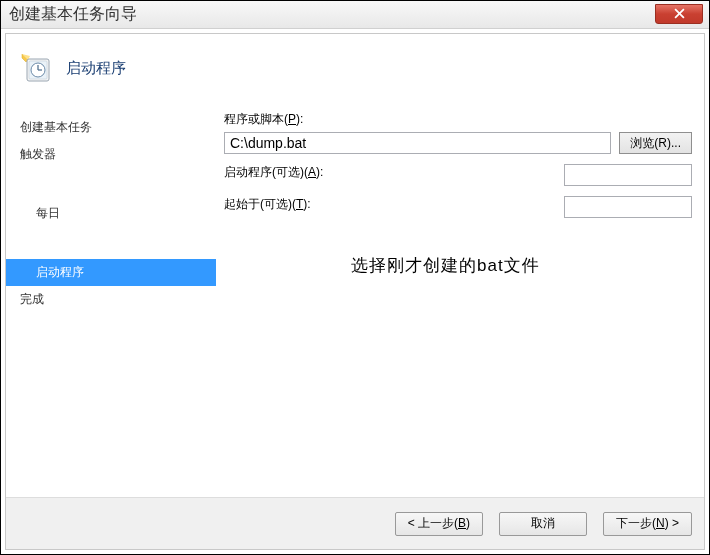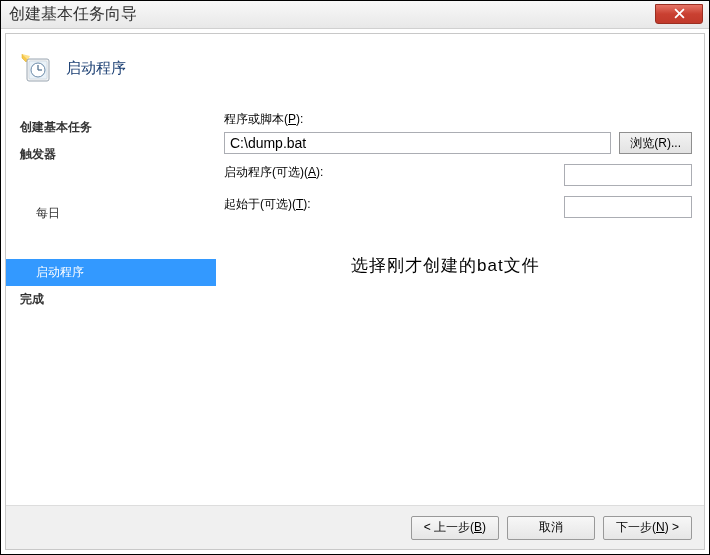--- a/index.html
+++ b/index.html
@@ -71,21 +71,20 @@
     .sidebar {
       width: 210px;
       display: flex;
       flex-direction: column;
       font-size: 12px;
       color: #333;
     }
     .sidebar-item {
       padding: 5px 6px 5px 14px;
       cursor: default;
-      font-weight: bold;
     }
     .sidebar-subitem {
       padding: 5px 6px 5px 30px;
       cursor: default;
       margin-top: 32px;
     }
     .sidebar-item.selected, .sidebar-subitem.selected {
       background: #3399ff;
       color: #fff;
     }
@@ -141,27 +140,27 @@
     }
     .annotation {
       position: absolute;
       left: 135px;
       top: 140px;
       font-size: 17px;
       color: #000000;
       letter-spacing: 1px;
     }
     .footer {
-      height: 44px;
+      height: 52px;
       background: #f0f0f0;
       border-top: 1px solid #ddd;
       display: flex;
       align-items: center;
       justify-content: flex-end;
-      gap: 8px;
+      gap: 16px;
       padding-right: 12px;
     }
     .footer button {
       height: 24px;
       min-width: 88px;
       padding: 0 12px;
       background: linear-gradient(to bottom, #f7f7f7, #e6e6e6);
       border: 1px solid #999;
       border-radius: 2px;
       font-family: inherit;

